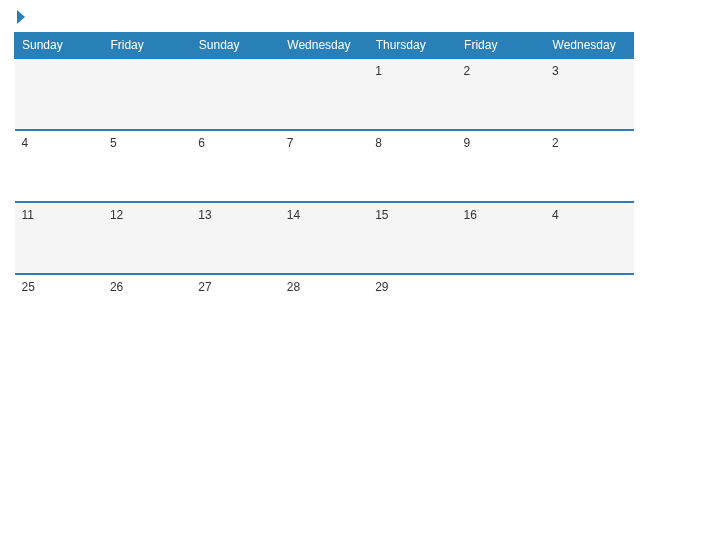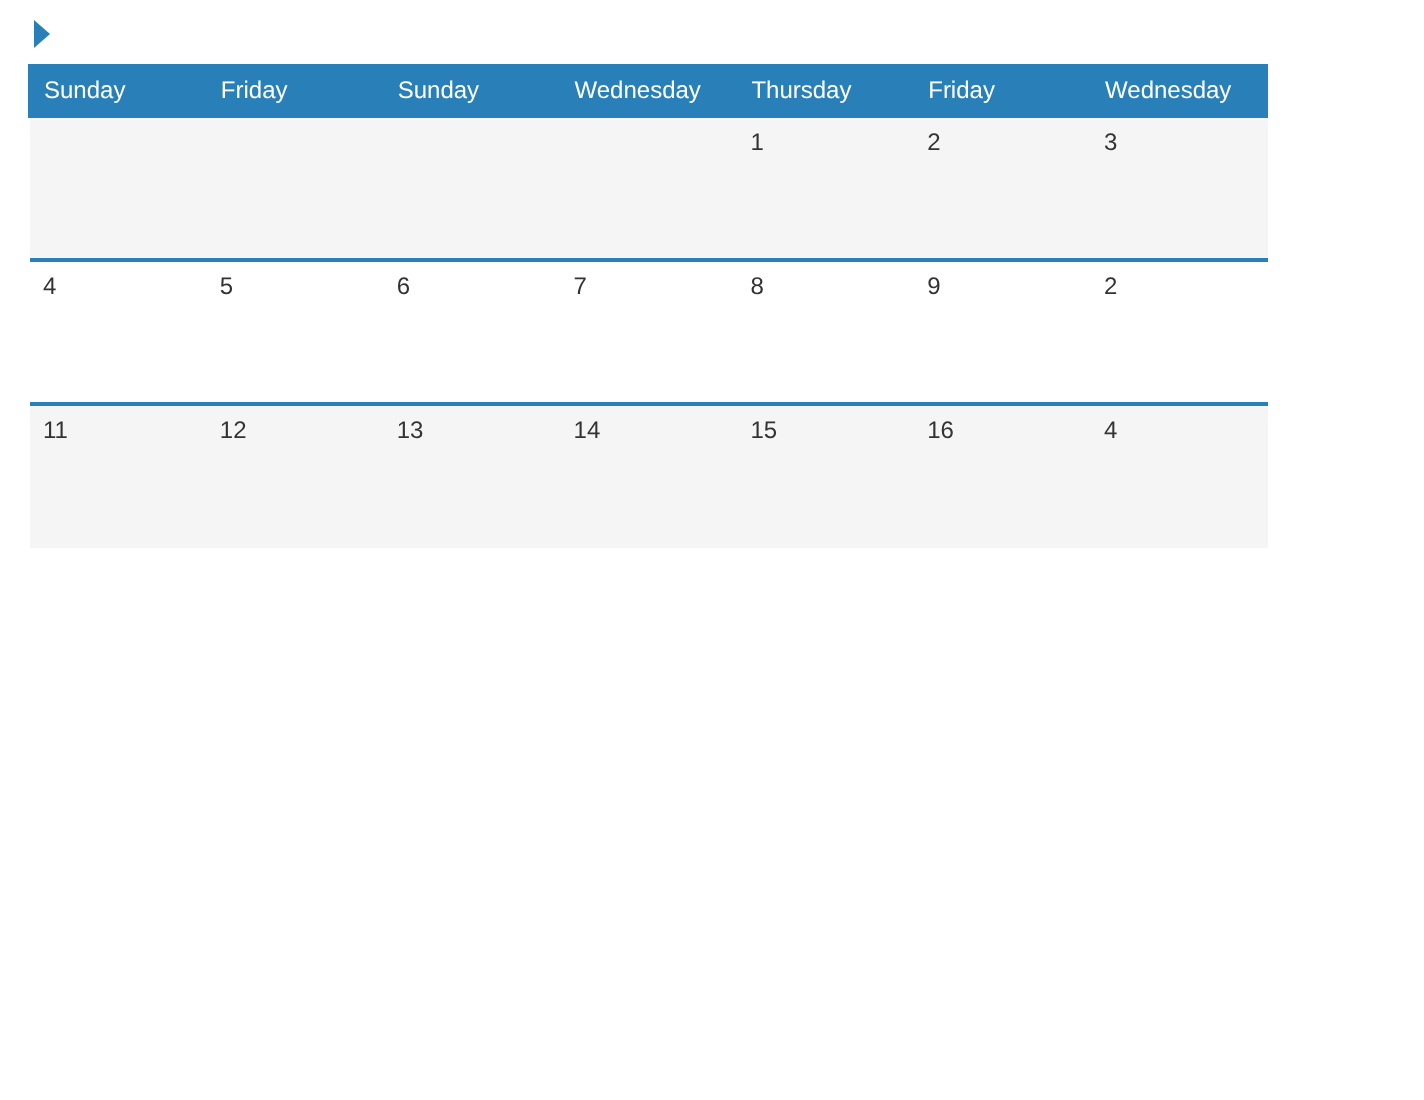--- a/index.html
+++ b/index.html
@@ -153,15 +153,24 @@
         </tr>
         <tr>
           <td><span class="day-num">11</span></td>
           <td><span class="day-num">12</span></td>
           <td><span class="day-num">13</span></td>
           <td><span class="day-num">14</span></td>
           <td><span class="day-num">15</span></td>
           <td><span class="day-num">16</span></td>
           <td><span class="day-num">4</span></td>
         </tr>
+        <tr>
+          <td><span class="day-num">25</span></td>
+          <td><span class="day-num">26</span></td>
+          <td><span class="day-num">27</span></td>
+          <td><span class="day-num">28</span></td>
+          <td><span class="day-num">29</span></td>
+          <td></td>
+          <td></td>
+        </tr>
       </tbody>
   </table>
 </div>
 
 </body></html>

